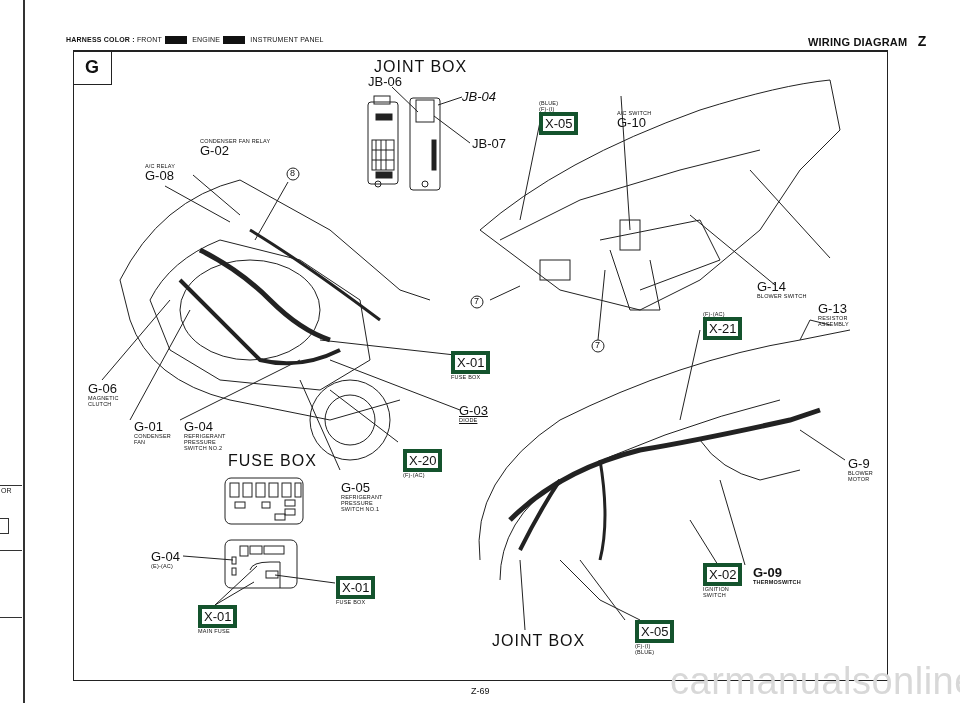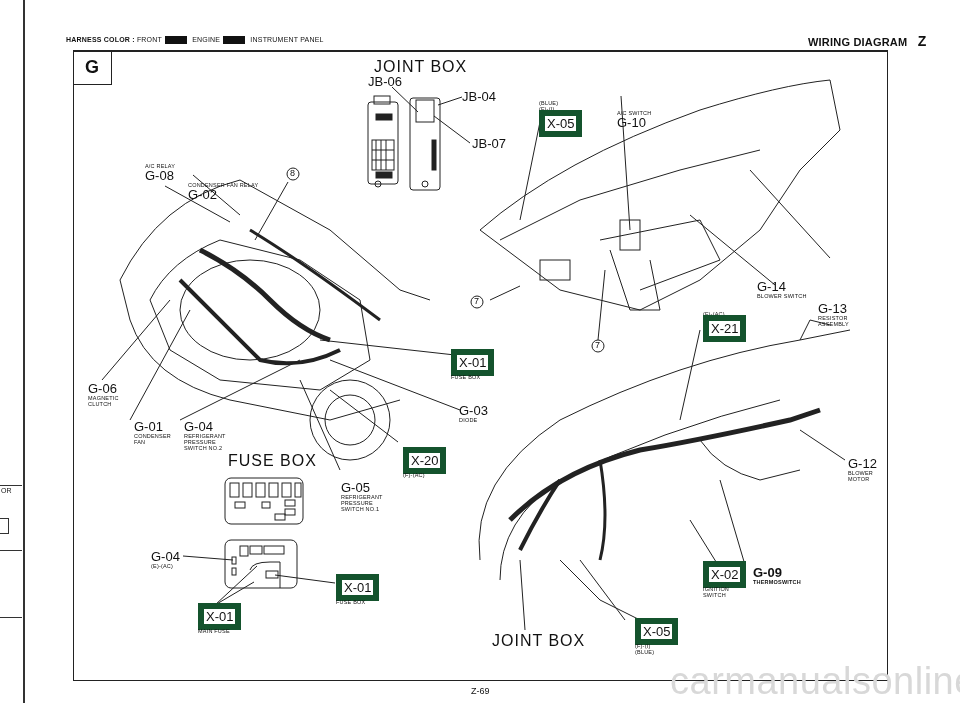--- a/index.html
+++ b/index.html
@@ -4,21 +4,21 @@
 <style>
   html,body{margin:0;padding:0;background:#fff;}
   body{width:960px;height:703px;position:relative;overflow:hidden;font-family:"Liberation Sans",sans-serif;color:#111;}
   .abs{position:absolute;}
   .hdr{font-weight:bold;font-size:7px;letter-spacing:0.2px;}
   .swatch{display:inline-block;width:22px;height:8px;background:#111;vertical-align:middle;margin:0 3px;}
   .frame{position:absolute;left:73px;top:50px;width:813px;height:628px;border:1.5px solid #222;border-top-width:2px;}
   .gbox{position:absolute;left:73px;top:50px;width:38px;height:34px;border-right:1.5px solid #222;border-bottom:1.5px solid #222;font-weight:bold;font-size:18px;display:flex;align-items:center;justify-content:center;}
   .code{font-size:13px;line-height:13px;}
   .small{font-size:5.5px;line-height:6px;letter-spacing:0.2px;}
-  .boxed{border:6px solid #14532d;padding:0 2px;font-size:13px;line-height:14px;}
+  .boxed{border:4px solid #14532d;padding:0 2px;font-size:13px;line-height:14px;}
   .title{font-size:16px;letter-spacing:1px;}
   svg{position:absolute;left:0;top:0;}
   .wm{font-size:38px;color:#d8d8d8;letter-spacing:0.5px;}
 </style>
 </head>
 <body>
 
 <div class="abs" style="left:0;top:0;width:30px;height:703px;">
   <div class="abs" style="left:23px;top:0;width:1.5px;height:703px;background:#333;"></div>
   <div class="abs" style="left:0;top:485px;width:22px;height:1px;background:#333;"></div>
@@ -151,24 +151,24 @@
     <line x1="525" y1="630" x2="520" y2="560"></line>
 
     <circle cx="293" cy="174" r="6"></circle>
     <circle cx="477" cy="302" r="6"></circle>
     <circle cx="598" cy="346" r="6"></circle>
   </g>
 </svg>
 
 <div class="abs title" style="left:374px;top:58px;">JOINT BOX</div>
 <div class="abs code" style="left:368px;top:75px;">JB-06</div>
-<div class="abs code" style="left:462px;top:90px;">JB-04</div>
+<div class="abs code" style="left:462px;top:90px;font-style:italic;">JB-04</div>
 <div class="abs code" style="left:472px;top:137px;">JB-07</div>
 
-<div class="abs" style="left:188px;top:138px;margin-top:44px;">
+<div class="abs" style="left:200px;top:138px;">
   <div class="small">CONDENSER FAN RELAY</div>
   <div class="code">G-02</div>
 </div>
 <div class="abs" style="left:145px;top:163px;">
   <div class="small">A/C RELAY</div>
   <div class="code">G-08</div>
 </div>
 <div class="abs" style="left:290px;top:168px;font-size:9px;">8</div>
 <div class="abs" style="left:88px;top:382px;">
   <div class="code">G-06</div>
@@ -179,21 +179,21 @@
   <div class="code">G-01</div>
   <div class="small" style="white-space:pre;">CONDENSER
 FAN</div>
 </div>
 <div class="abs" style="left:184px;top:420px;">
   <div class="code">G-04</div>
   <div class="small" style="white-space:pre;">REFRIGERANT
 PRESSURE
 SWITCH NO.2</div>
 </div>
-<div class="abs" style="left:459px;top:404px;">
+<div class="abs" style="left:459px;top:404px;text-decoration:underline;">
   <div class="code">G-03</div>
   <div class="small">DIODE</div>
 </div>
 <div class="abs" style="left:341px;top:481px;">
   <div class="code">G-05</div>
   <div class="small" style="white-space:pre;">REFRIGERANT
 PRESSURE
 SWITCH NO.1</div>
 </div>
 
@@ -240,21 +240,21 @@
 <div class="abs" style="left:818px;top:258px;margin-top:44px;">
   <div class="code">G-13</div>
   <div class="small" style="white-space:pre;">RESISTOR
 ASSEMBLY</div>
 </div>
 <div class="abs" style="left:757px;top:280px;">
   <div class="code">G-14</div>
   <div class="small">BLOWER SWITCH</div>
 </div>
 <div class="abs" style="left:848px;top:457px;">
-  <div class="code">G-12</div>
+  <div class="code">G-9</div>
   <div class="small" style="white-space:pre;">BLOWER
 MOTOR</div>
 </div>
 <div class="abs" style="left:753px;top:566px;font-weight:bold;">
   <div class="code">G-09</div>
   <div class="small">THERMOSWITCH</div>
 </div>
 <div class="abs" style="left:151px;top:550px;">
   <div class="code">G-04</div>
   <div class="small">(E)-(AC)</div>

